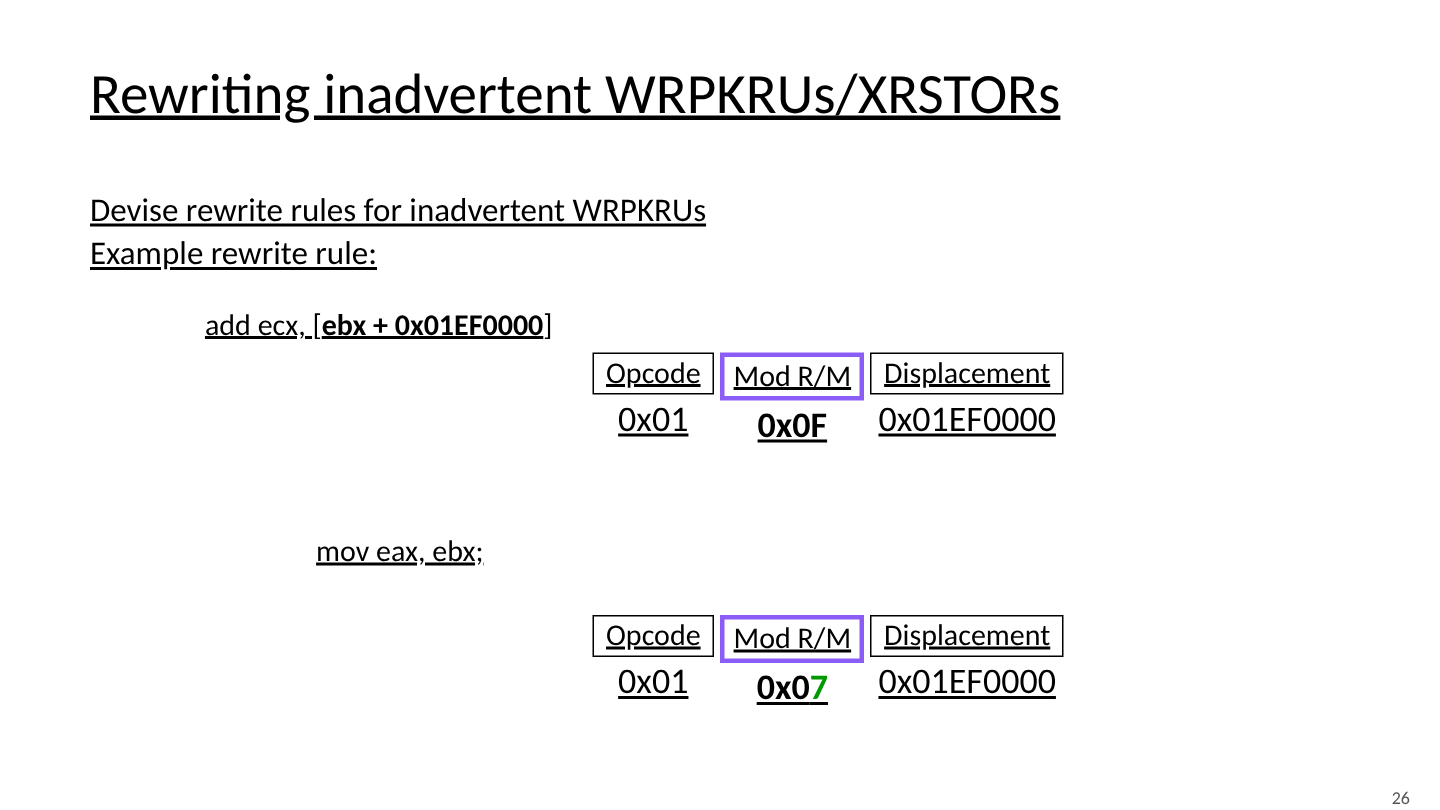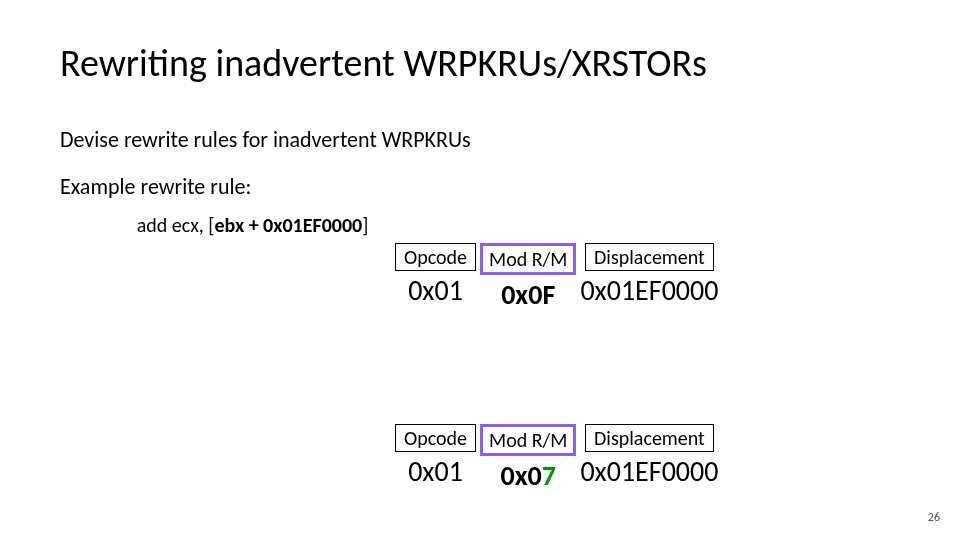--- a/index.html
+++ b/index.html
@@ -7,32 +7,33 @@
     width: 960px;
     height: 540px;
     background: #fff;
     font-family: Calibri, "Segoe UI", Arial, sans-serif;
     color: #000;
     position: relative;
     overflow: hidden;
   }
   .slide {
     padding: 40px 96px 0 60px;
+    text-decoration: underline;
   }
   .title {
     font-size: 38px;
     font-weight: 400;
     margin-bottom: 40px;
     letter-spacing: 0;
   }
   .body-text {
     font-size: 22px;
     font-weight: 400;
     line-height: 1.3;
-    margin-bottom: 18px;
+    margin-bottom: 0;
   }
   .row {
     display: flex;
     align-items: flex-start;
     margin-bottom: 28px;
   }
   .code-col {
     width: 335px;
     padding-left: 50px;
     font-size: 20px;
@@ -58,44 +59,44 @@
     border: 1px solid #000;
     padding: 0 8px;
     line-height: 1.3;
     white-space: nowrap;
   }
   .byte-label.hl {
     border: 3px solid #8b5cf6;
     padding: 0 6px;
   }
   .byte-val {
-    font-size: 28px;
+    font-size: 24px;
     margin-top: 2px;
     font-weight: 700;
   }
   .byte-val.normal { font-weight: 400; }
   .green { color: #009a00; font-weight: 700; }
   .bold { font-weight: 700; }
   .spacer { height: 30px; }
   .page-num {
     position: absolute;
-    bottom: 16px;
+    bottom: 0;
     right: 20px;
     font-size: 12px;
     color: #555;
   }
 </style>
 </head>
 <body>
 
 <div class="slide">
   <div class="title">Rewriting inadvertent WRPKRUs/XRSTORs</div>
 
   <div class="body-text">Devise rewrite rules for inadvertent WRPKRUs</div>
-  <div class="body-text" style="margin-bottom:12px;">Example rewrite rule:</div>
+  <div class="body-text" style="margin-bottom:22px;">Example rewrite rule:</div>
 
   <div class="row">
     <div class="code-col">
       <span>add ecx, [</span><span class="bold">ebx + 0x01EF0000</span><span>]</span>
     </div>
     <div class="bytes-col">
       <div class="byte-group">
         <div class="byte-label">Opcode</div>
         <div class="byte-val normal">0x01</div>
       </div>
@@ -107,20 +108,21 @@
         <div class="byte-label">Displacement</div>
         <div class="byte-val normal">0x01EF0000</div>
       </div>
     </div>
   </div>
 
   <div class="spacer"></div>
 
   <div class="row">
     <div class="code-col">
+      <div class="indent">mov eax, ebx;</div>
     </div>
     <div class="bytes-col" style="padding-top:26px;">
       <div class="byte-group">
         <div class="byte-label">Opcode</div>
         <div class="byte-val normal">0x01</div>
       </div>
       <div class="byte-group">
         <div class="byte-label hl">Mod R/M</div>
         <div class="byte-val"><span>0x0</span><span class="green">7</span></div>
       </div>

